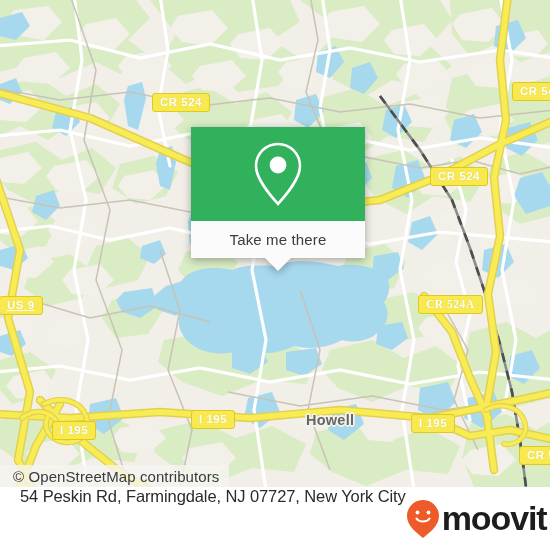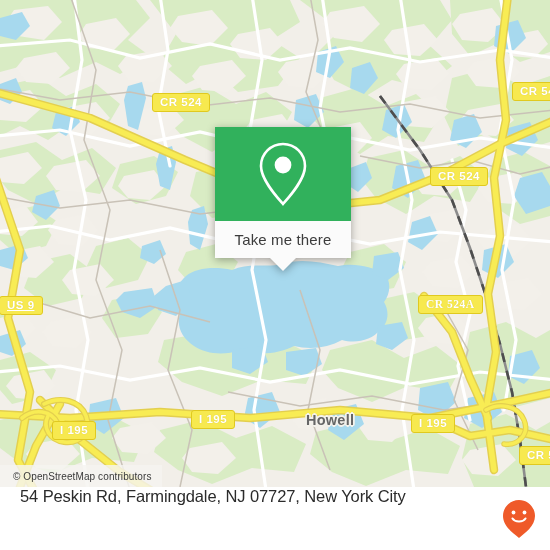--- a/index.html
+++ b/index.html
@@ -28,33 +28,32 @@
   #map-svg { position: absolute; left: 0; top: 0; }
 
   
   #attribution {
     position: absolute;
     left: 0; top: 465px;
     height: 22px;
     padding: 0 10px 0 13px;
     display: flex; align-items: center;
     background: rgba(245,244,240,0.82);
-    font-size: 10px;
+    font-size: 15px;
     color: #3a3a3a;
     letter-spacing: .1px;
     white-space: nowrap;
   }
 
   
   #popup {
     position: absolute;
     left: 191px; top: 127px;
-    width: 136px;
+    width: 174px;
     filter: drop-shadow(0 2px 4px rgba(0,0,0,.33));
-    margin-left: 24px;
   }
   #popup-head {
     height: 94px;
     background: var(--accent, #31b15c);
     display: flex; align-items: center; justify-content: center;
   }
   #popup-pin svg { display: block; }
   #popup-foot {
     background: #fbfbfb;
     height: 37px;
@@ -383,16 +382,17 @@
     <span id="footer-address">54 Peskin Rd, Farmingdale, NJ 07727, New York City</span>
     <span id="brand">
       <span id="brand-pin">
         <svg width="34" height="40" viewBox="0 0 34 40">
           <path d="M17 1 C8.2 1 1 8.2 1 17 C1 27 11 34 17 39 C23 34 33 27 33 17 C33 8.2 25.8 1 17 1 Z" fill="#ef5a29"></path>
           <circle cx="11.5" cy="13.5" r="1.9" fill="#ffffff"></circle>
           <circle cx="22.5" cy="13.5" r="1.9" fill="#ffffff"></circle>
           <path d="M10.5 19.5 C13 23.5 21 23.5 23.5 19.5" fill="none" stroke="#ffffff" stroke-width="2.1" stroke-linecap="round"></path>
         </svg>
       </span>
+      <span id="brand-name">moovit</span>
     </span>
   </div>
 
 </div>
 
 </body></html>

